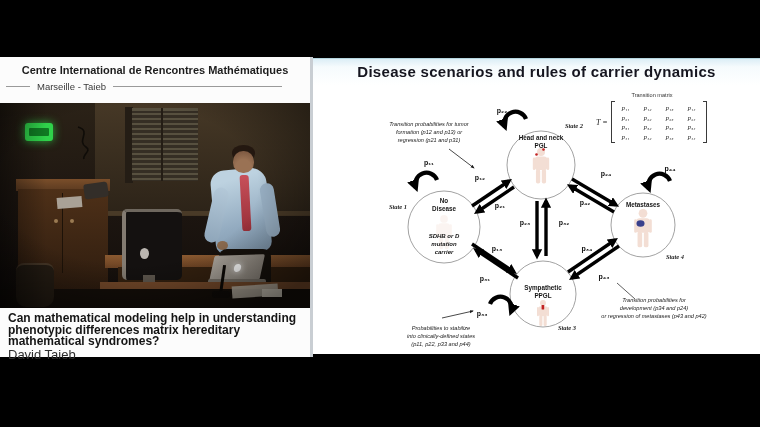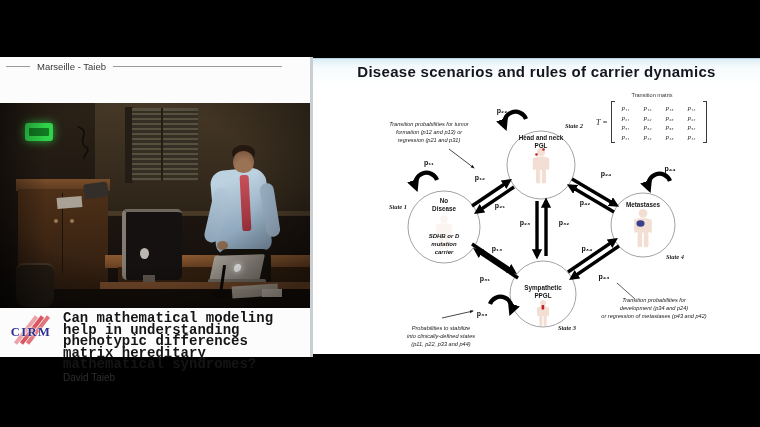--- a/index.html
+++ b/index.html
@@ -75,22 +75,22 @@
   .titleband{position:absolute;left:0;top:251px;width:310px;height:49px;background:#fcfcfc;
              display:flex;gap:9px;padding:5px 4px 0 8px;box-sizing:border-box;}
   .cirm-logo{position:relative;width:46px;height:38px;flex:0 0 46px;}
   .cirm-logo .stripe{position:absolute;width:4px;height:34px;top:0;transform:rotate(38deg);}
   .stripe.s1{left:16px;background:#eba3a8;}
   .stripe.s2{left:22px;background:#d9565e;}
   .stripe.s3{left:28px;background:#e2747b;}
   .cirm-text{position:absolute;left:0;top:12px;width:46px;text-align:center;
              font-family:"Liberation Serif",serif;font-weight:bold;font-size:12.5px;color:#2b2f8e;
              letter-spacing:1.5px;text-shadow:0 0 2px #fff,0 0 2px #fff;}
-  .talk-title{font-weight:bold;font-size:14px;line-height:11.5px;color:#151515;font-family:Liberation Mono, monospace;}
-  .speaker{font-size:10px;line-height:12px;color:#2e2e2e;margin-top:1px;}
+  .talk-title{font-weight:bold;font-size:12px;line-height:11.5px;color:#151515;}
+  .speaker{font-size:13px;line-height:12px;color:#2e2e2e;margin-top:1px;}
   
   .slide{position:absolute;left:313px;top:58px;width:447px;height:296px;
          background:linear-gradient(180deg,#dceef6 0,#f6fbfd 8px,#fff 26px);
          border-top:1px solid #b5d4de;box-sizing:border-box;}
   .slide-title{position:absolute;left:0;top:4px;width:447px;text-align:center;z-index:3;
                font-weight:bold;font-size:15px;letter-spacing:.3px;color:#15151f;}
   .diagram{position:absolute;left:0;top:0;width:447px;height:296px;z-index:1;}
   .matrix-label{position:absolute;left:287px;top:33px;width:104px;text-align:center;z-index:3;
                 font-size:5.6px;color:#333;}
   .matrix{position:absolute;left:283px;top:42px;display:flex;align-items:center;gap:3px;z-index:3;}
@@ -114,20 +114,21 @@
   .cns{font:italic bold 6px "Liberation Sans",sans-serif;fill:#151515;text-anchor:middle;}
 </style>
 </head>
 <body>
 
 <div class="stage">
 
   <div class="video-panel">
 
     <div class="vheader">
+      <div class="vh-title">Centre International de Rencontres Mathématiques</div>
       <div class="vh-subrow">
         <span class="hline short"></span>
         <span class="vh-sub">Marseille - Taieb</span>
         <span class="hline long"></span>
       </div>
     </div>
 
     <div class="scene">
       <div class="wall-upper"></div>
       <div class="wall-rail"></div>
@@ -174,26 +175,20 @@
       <div class="near-edge"></div>
       <div class="below-near"></div>
       <div class="mic-rod"></div>
       <div class="mic-base"></div>
       <div class="papers-desk"></div>
       <div class="papers-desk2"></div>
       <div class="vignette"></div>
     </div>
 
     <div class="titleband">
-      <div class="cirm-logo">
-        <span class="stripe s1"></span>
-        <span class="stripe s2"></span>
-        <span class="stripe s3"></span>
-        <span class="cirm-text">CIRM</span>
-      </div>
       <div>
         <div class="talk-title">
           <div>Can mathematical modeling help in understanding</div>
           <div>phenotypic differences matrix hereditary</div>
           <div>mathematical syndromes?</div>
         </div>
         <div class="speaker">David Taieb</div>
       </div>
     </div>
   </div>

